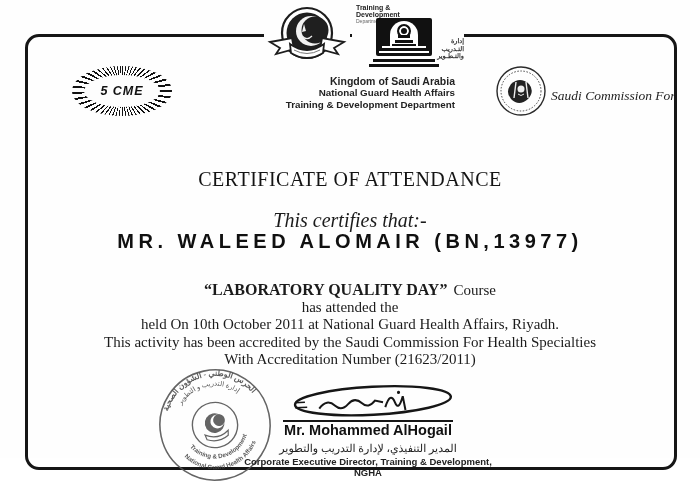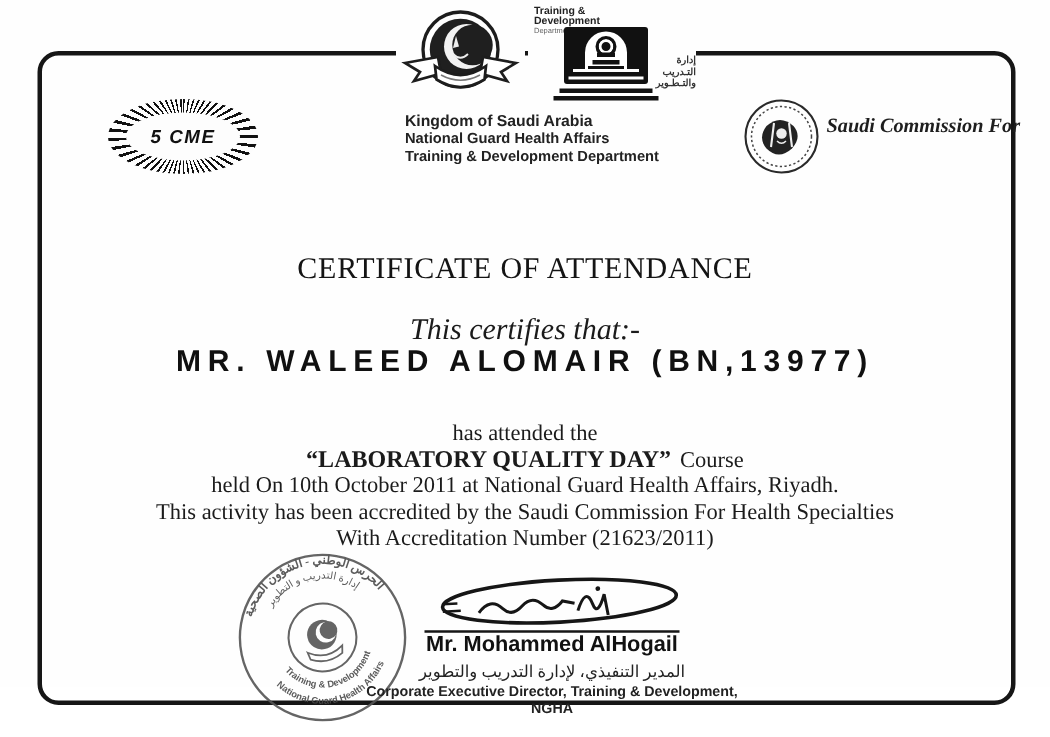--- a/index.html
+++ b/index.html
@@ -21,35 +21,35 @@
   .tnd-dep{font-weight:normal;font-size:5px;color:#666;}
   .tnd-box{position:absolute;left:24px;top:15px;width:56px;height:38px;background:#111;border-radius:2px;}
   .tnd-arch{position:absolute;left:14px;top:3px;width:28px;height:26px;background:#fff;border-radius:14px 14px 0 0;}
   .tnd-dome{position:absolute;left:7px;top:3px;width:10px;height:10px;background:#111;border:2px solid #111;
             border-radius:50%;box-shadow:inset 0 0 0 2px #fff;}
   .tnd-step{position:absolute;background:#111;left:50%;transform:translateX(-50%);}
   .tnd-wstep{position:absolute;background:#fff;left:3px;right:3px;height:2px;}
   .tnd-bar{position:absolute;background:#111;height:3px;left:50%;transform:translateX(-50%);}
   .tnd-ar{position:absolute;right:0;top:34px;text-align:right;font-size:6.5px;line-height:7.5px;color:#333;font-weight:bold;}
 
-  .org{left:270px;top:75px;width:185px;text-align:left;
+  .org{left:270px;top:75px;width:185px;text-align:right;
        font-family:"Liberation Sans",sans-serif;font-weight:bold;color:#222;}
   .org-l1{font-size:10.5px;line-height:12px;}
   .org-l2,.org-l3{font-size:9.8px;line-height:11.5px;}
 
   .cme{left:72px;top:66px;width:100px;height:50px;border-radius:50%;
        background:repeating-conic-gradient(from 0deg,#111 0deg 2.6deg,#fdfdfd 2.6deg 7.4deg);
        display:flex;align-items:center;justify-content:center;}
   .cme-inner{width:76px;height:32px;background:#fdfdfd;border-radius:50%;
        display:flex;align-items:center;justify-content:center;
        font-family:"Liberation Sans",sans-serif;font-weight:bold;font-style:italic;
        font-size:12.5px;letter-spacing:1px;color:#111;}
 
   .seal{left:494px;top:64px;width:54px;height:54px;}
-  .commission{left:551px;top:76px;width:130px;font-style:italic;font-weight:bold;
+  .commission{left:551px;top:88px;width:130px;font-style:italic;font-weight:normal;
        font-size:13.5px;line-height:15px;color:#1e1e1e;}
 
   
   .title{top:168px;font-size:20px;font-weight:400;letter-spacing:0.5px;color:#141414;}
   .subtitle{top:209px;font-style:italic;font-size:20px;}
   .recipient{top:230px;font-family:"Liberation Sans",sans-serif;font-weight:bold;
        font-size:20px;letter-spacing:4.5px;color:#101010;}
   .bodyblock{top:281px;font-size:15px;line-height:17.2px;}
   .course-name{font-weight:bold;font-size:16px;}
   .course-suffix{margin-left:6px;}
@@ -132,24 +132,24 @@
   </div>
   <div class="abs commission">
     <div>Saudi Commission For</div>
   </div>
 
   <div class="abs center title">CERTIFICATE OF ATTENDANCE</div>
   <div class="abs center subtitle">This certifies that:-</div>
   <div class="abs center recipient">MR. WALEED ALOMAIR (BN,13977)</div>
 
   <div class="abs center bodyblock">
-    <div>has attended the</div>
     <div>
       <span class="course-name">“LABORATORY QUALITY DAY”</span><span class="course-suffix">Course</span>
     </div>
+    <div>has attended the</div>
     <div>held On 10th October 2011 at  National Guard Health Affairs, Riyadh.</div>
     <div>This activity has been accredited by the Saudi Commission For Health Specialties</div>
     <div>With Accreditation Number (21623/2011)</div>
   </div>
 
   <div class="abs stamp">
     <svg width="118" height="118" viewBox="0 0 120 120">
       <defs>
         <path id="arcOutTop" d="M 10,60 A 50,50 0 1 1 110,60" fill="none"></path>
         <path id="arcInTop" d="M 20,60 A 40,40 0 1 1 100,60" fill="none"></path>

